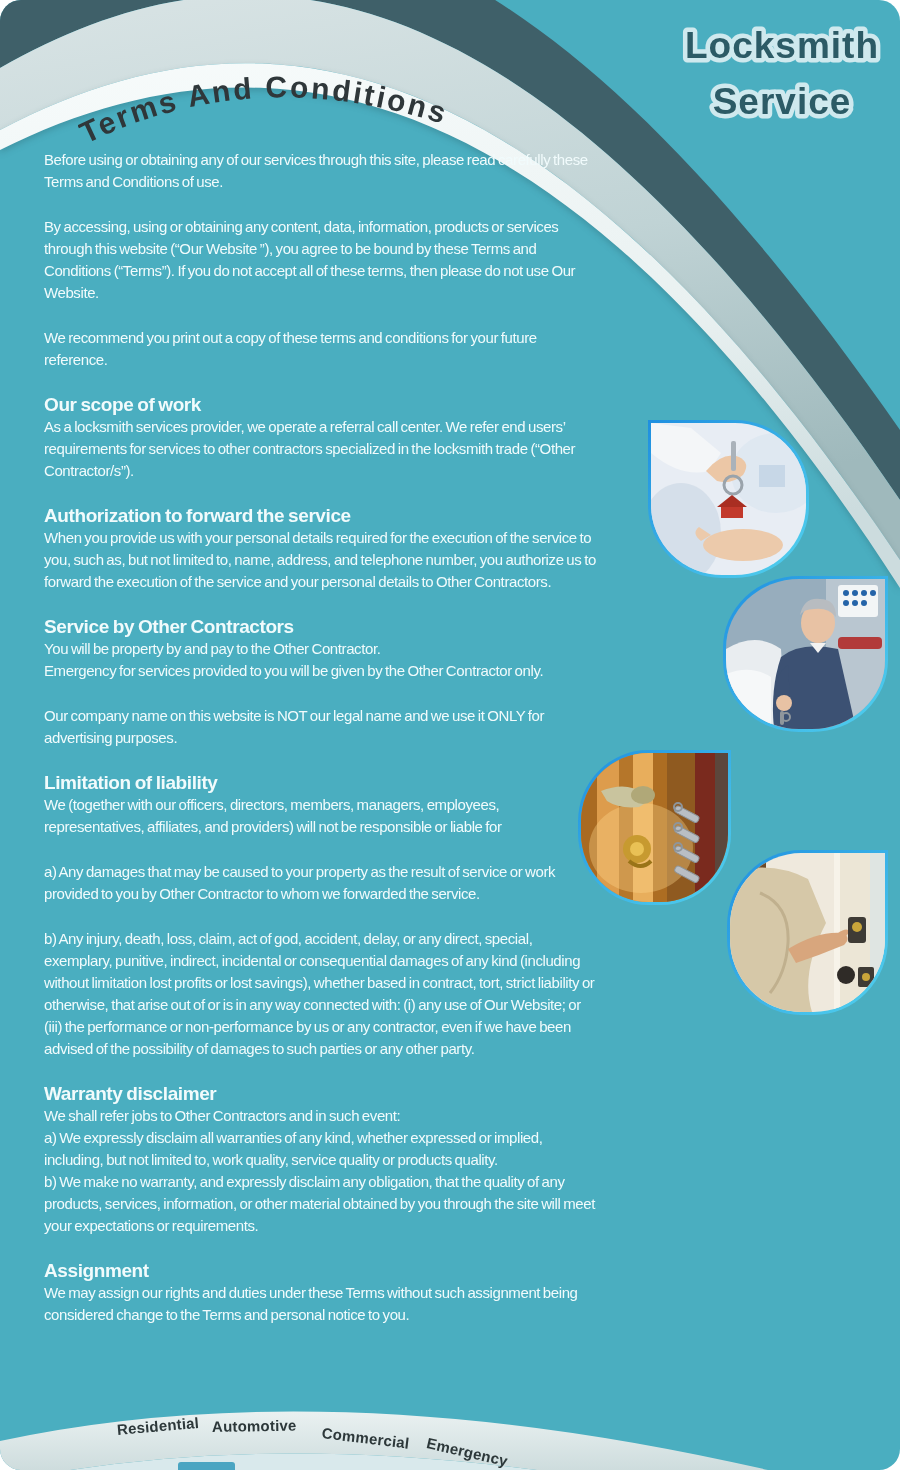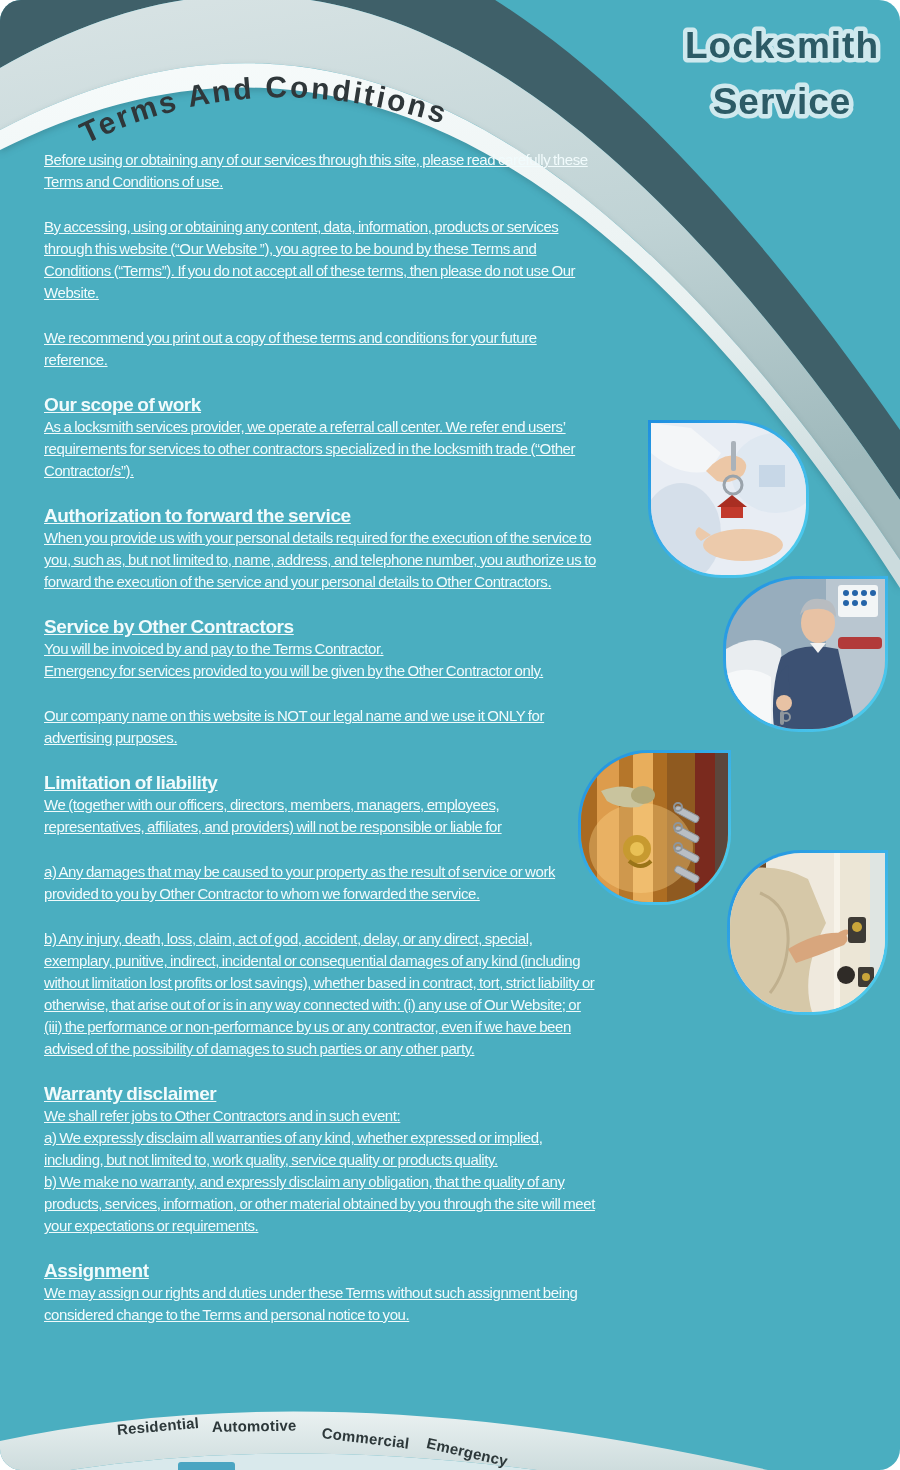--- a/index.html
+++ b/index.html
@@ -14,21 +14,21 @@
   #logo text{font-family:"Liberation Sans","DejaVu Sans",sans-serif;font-weight:bold;font-size:37px;
     fill:#2c5b66;stroke:#cfe9ee;stroke-width:9px;paint-order:stroke;stroke-linejoin:round;letter-spacing:1px;}
 
   
   #title-svg{position:absolute;left:78px;top:52px;z-index:3;}
   #title-svg text{font-family:"Liberation Sans","DejaVu Sans",sans-serif;font-weight:bold;font-size:30px;
     fill:#2f373a;letter-spacing:2.5px;}
 
   
   #content{position:absolute;left:44px;top:149px;width:552px;z-index:3;
-    color:#f1fbfc;font-size:15px;line-height:22px;letter-spacing:-0.4px;word-spacing:-1px;text-decoration:underline;}
+    color:#f1fbfc;font-size:15px;line-height:22px;letter-spacing:-0.4px;word-spacing:-1px;}
   #content section{margin:0 0 23px 0;}
   #content h3{margin:0;font-size:19px;line-height:22px;font-weight:bold;color:#f1fbfc;}
   #content .line{margin:0;}
 
   
   .photo{position:absolute;z-index:2;padding:3px;
     background:linear-gradient(135deg,#1f8fe0,#53d2ee);}
   .photo .ph-in{width:100%;height:100%;overflow:hidden;}
   .photo svg{display:block;width:100%;height:100%;}
   #photo1{left:648px;top:420px;width:155px;height:152px;border-radius:0 46% 46% 46%;}
@@ -99,21 +99,21 @@
       <section>
         <h3>Our scope of work</h3>
         <div class="line">As a locksmith services provider, we operate a referral call center. We refer end users’ requirements for services to other contractors specialized in the locksmith trade (“Other Contractor/s”).</div>
       </section>
       <section>
         <h3>Authorization to forward the service</h3>
         <div class="line">When you provide us with your personal details required for the execution of the service to you, such as, but not limited to, name, address, and telephone number, you authorize us to forward the execution of the service and your personal details to Other Contractors.</div>
       </section>
       <section>
         <h3>Service by Other Contractors</h3>
-        <div class="line">You will be invoiced by and pay to the Terms Contractor.</div>
+        <div class="line">You will be property by and pay to the Other Contractor.</div>
         <div class="line">Emergency for services provided to you will be given by the Other Contractor only.</div>
       </section>
       <section>
         <div class="line">Our company name on this website is NOT our legal name and we use it ONLY for advertising purposes.</div>
       </section>
       <section>
         <h3>Limitation of liability</h3>
         <div class="line">We (together with our officers, directors, members, managers, employees, representatives, affiliates, and providers) will not be responsible or liable for</div>
       </section>
       <section>

